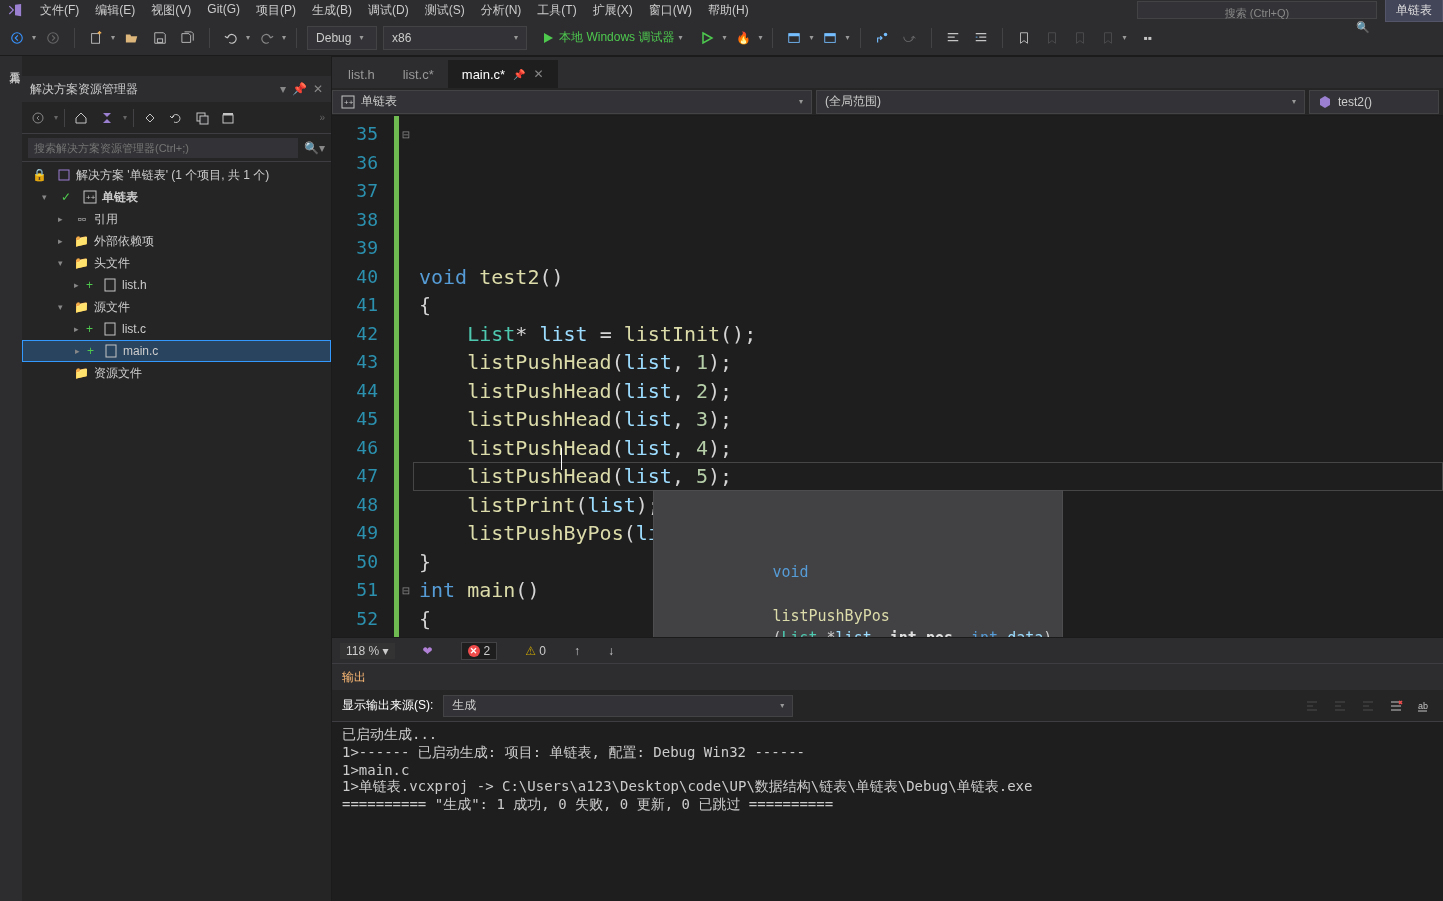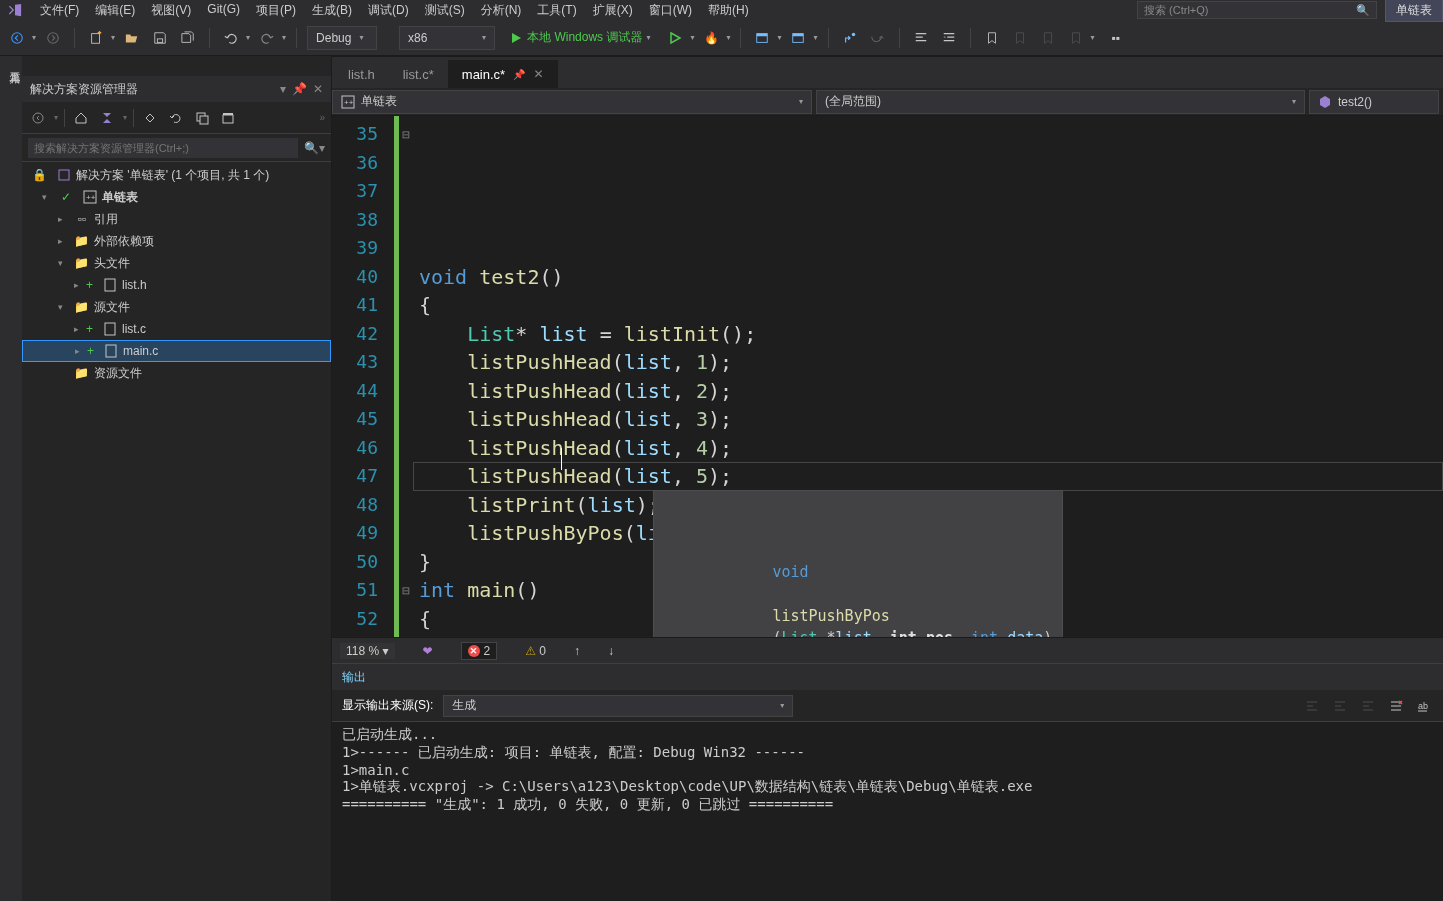--- a/index.html
+++ b/index.html
@@ -17,21 +17,21 @@
 .menubar {
   height: 20px;
   background: #2d2d30;
   display: flex;
   align-items: center;
   padding-left: 8px;
   gap: 0;
 }
 .logo { width: 24px; height: 18px; display: flex; align-items: center; color: #9b7fd1; font-weight: bold; font-size: 15px; }
 .menu-item { padding: 2px 8px; cursor: pointer; color: #ccc; }
-.search-box { margin-left: auto; width: 240px; height: 18px; background: #333337; border: 1px solid #434346; display: flex; align-items: center; padding: 4px 6px; }
+.search-box { margin-left: auto; width: 240px; height: 18px; background: #333337; border: 1px solid #434346; display: flex; align-items: center; padding: 4px 6px; flex-direction: column; }
 .search-box span { color: #888; font-size: 11px; }
 .search-icon { margin-left: auto; color: #888; }
 .title-project { background: #434559; padding: 2px 10px; margin-left: 8px; color: #ddd; font-size: 12px; border: 1px solid #555569; }
 
 
 .toolbar {
   height: 36px;
   background: #2d2d30;
   border-bottom: 1px solid #1b1b1c;
   display: flex;
@@ -136,21 +136,21 @@
 .tooltip .hl-param { color: #e0e0e0; font-weight: bold; }
 
 .editor-status { height: 26px; background: #2d2d30; border-top: 1px solid #1b1b1c; display: flex; align-items: center; padding: 0 8px; gap: 28px; font-size: 12px; color: #ccc; }
 .zoom { background: #333; padding: 1px 6px; }
 .err-badge { background: #1e1e1e; border: 1px solid #434346; padding: 1px 6px; display: flex; align-items: center; gap: 4px; }
 .err-x { width: 12px; height: 12px; background: #f14c4c; border-radius: 50%; display: flex; align-items: center; justify-content: center; color: #fff; font-size: 9px; font-weight: bold; }
 .warn-tri { color: #cca700; }
 
 
 .output-panel { height: 238px; background: #1e1e1e; border-top: 1px solid #3e3e42; display: flex; flex-direction: column; }
-.output-header { height: 26px; display: flex; align-items: center; padding: 0 10px; color: #7dd3fc; font-size: 12px; background: #2d2d30; }
+.output-header { height: 26px; display: flex; align-items: center; padding: 0 10px; color: #fdba74; font-size: 12px; background: #2d2d30; }
 .output-toolbar { height: 32px; display: flex; align-items: center; padding: 0 10px; gap: 10px; border-bottom: 1px solid #3e3e42; background: #252526; }
 .output-toolbar label { color: #ffffff; font-size: 12px; }
 .output-toolbar .dd { height: 22px; background: #333337; border: 1px solid #434346; color: #ccc; padding: 0 8px; display: flex; align-items: center; width: 350px; justify-content: space-between; font-size: 12px; }
 .output-icons { margin-left: auto; display: flex; gap: 10px; color: #8b5cf6; }
 .output-icons .oicon { width: 18px; height: 18px; display: flex; align-items: center; justify-content: center; cursor: pointer; }
 .output-text { flex: 1; padding: 4px 10px; font-family: "SimSun", Consolas, monospace; font-size: 14px; color: #ccc; white-space: pre; overflow: auto; }
 
 svg { width: 14px; height: 14px; }
 </style>
 </head>
@@ -233,21 +233,21 @@
     <svg viewBox="0 0 16 16">
         <path d="M12 8 A5 5 0 1 0 10 13 M12 8 L15 6 M12 8 L10 5" fill="none" stroke="#888" stroke-width="1.3"></path>
       </svg>
   </div>
   <span class="tb-dd-caret">▾</span>
   <div class="tb-sep"></div>
   <div class="tb-dropdown" style="width:70px;">
     <span>Debug</span>
       <span class="caret">▾</span>
   </div>
-  <div class="tb-dropdown" style="width:96px;margin-left:16px;">
+  <div class="tb-dropdown" style="width:144px;">
     <span>x86</span>
       <span class="caret" style="margin-left:auto;">▾</span>
   </div>
   <div class="run-btn">
     <svg viewBox="0 0 14 14">
         <path d="M3 2 L12 7 L3 12 Z" fill="#4ec94e"></path>
       </svg>
     <span>本地 Windows 调试器</span>
     <span class="caret" style="color:#999;font-size:8px;">▾</span>
   </div>

